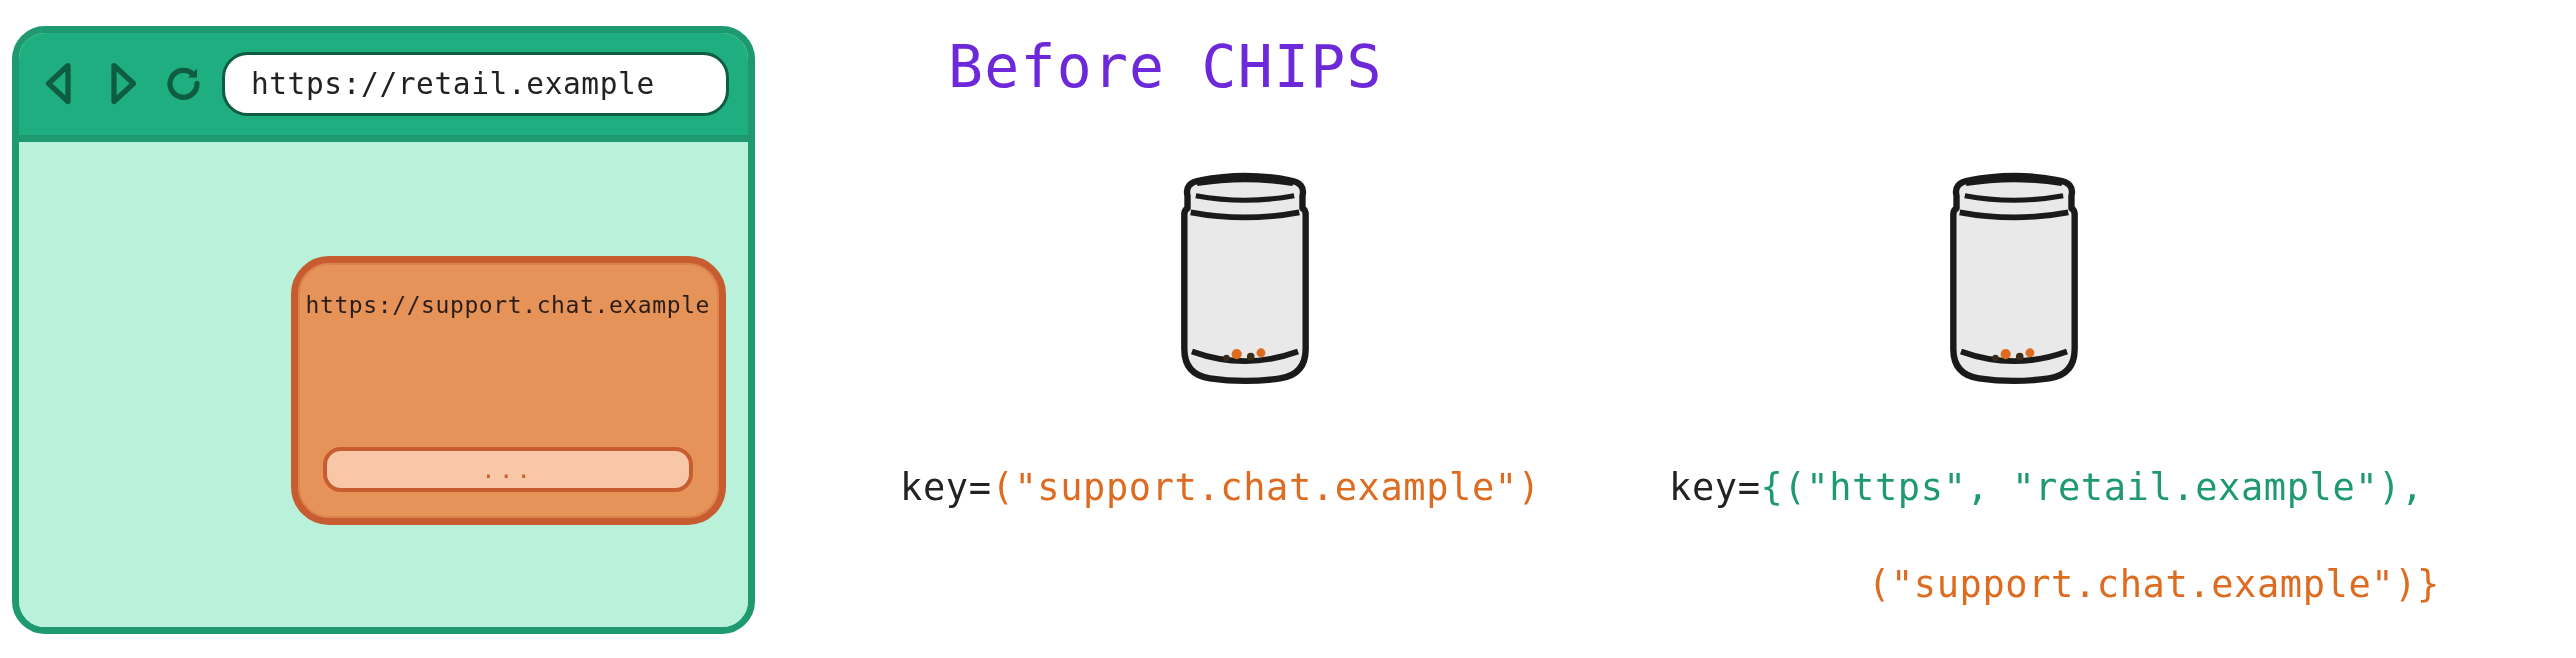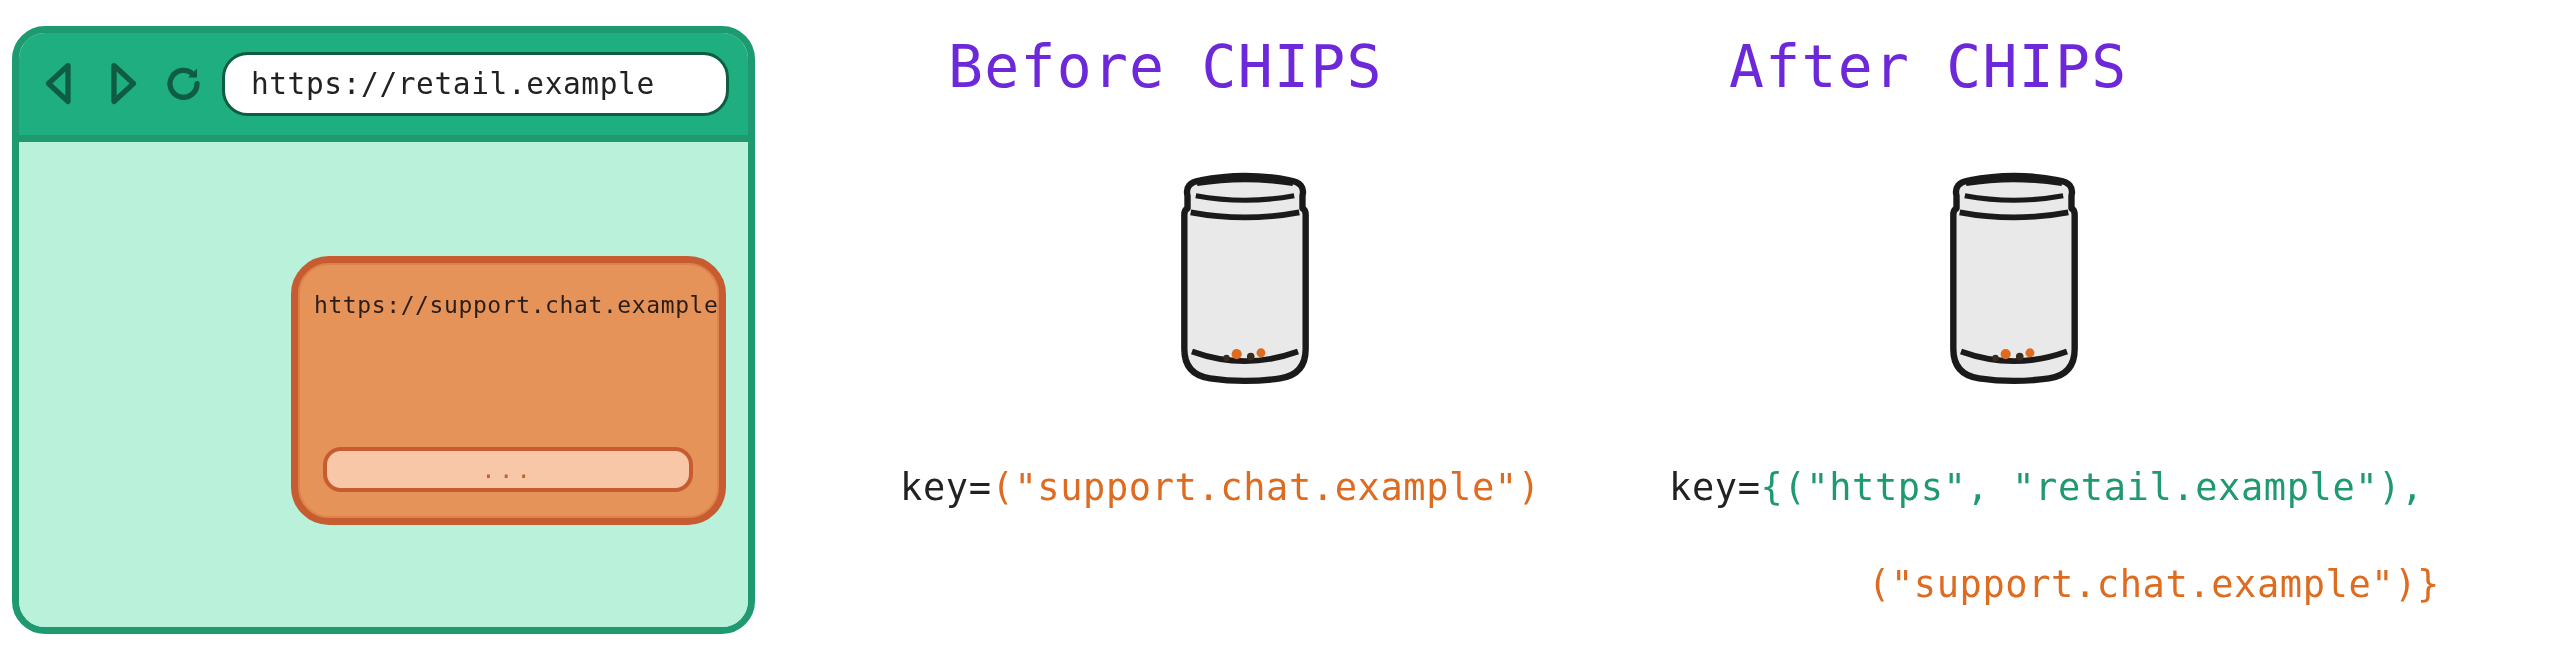--- a/index.html
+++ b/index.html
@@ -79,21 +79,21 @@
     height: 269px;
     background: #e6935a;
     border: 7.7px solid #c85c31;
     border-radius: 38px;
     box-shadow: inset 0 0 0 1.9px rgba(200,92,49,0.3);
   }
   .embed-url {
     position: absolute;
     top: 29.5px;
     left: 8px; right: 0;
-    text-align: right;
+    text-align: left;
     font-size: 23px;
     letter-spacing: 0.6px;
     color: #2a1d17;
   }
   .chat-input {
     position: absolute;
     left: 25.6px; right: 25.6px; bottom: 25.6px;
     height: 45px;
     background: #f7c7a7;
     border: 4.5px solid #c85c31;
@@ -175,21 +175,20 @@
           <div class="embed-url">https://support.chat.example</div>
           <div class="chat-input">
             <span>...</span>
           </div>
         </div>
       </div>
     </div>
   </div>
 
   <div class="heading before">Before CHIPS</div>
-  <div class="heading after">After CHIPS</div>
 
   <div class="jar before">
     <svg viewBox="0 0 310 380">
       <path d="M65 70 Q60 50 85 46 Q155 32 225 46 Q250 50 245 70 L245 90 Q250 92 250 100 L250 310 Q250 350 210 356 Q155 364 100 356 Q60 350 60 310 L60 100 Q60 92 65 90 Z" fill="#e9e9e9" stroke="#1a1a1a" stroke-width="10" stroke-linejoin="round"></path>
       <path d="M80 52 Q155 40 230 52" fill="none" stroke="#1a1a1a" stroke-width="6"></path>
       <path d="M78 70 Q155 84 232 70" fill="none" stroke="#1a1a1a" stroke-width="8"></path>
       <path d="M70 96 Q155 112 240 96" fill="none" stroke="#1a1a1a" stroke-width="9"></path>
       <path d="M72 314 Q155 344 238 314" fill="none" stroke="#1a1a1a" stroke-width="9"></path>
       <circle cx="142" cy="318" r="8" fill="#dd6b20"></circle>
       <circle cx="164" cy="322" r="6" fill="#3a2a1a"></circle>

